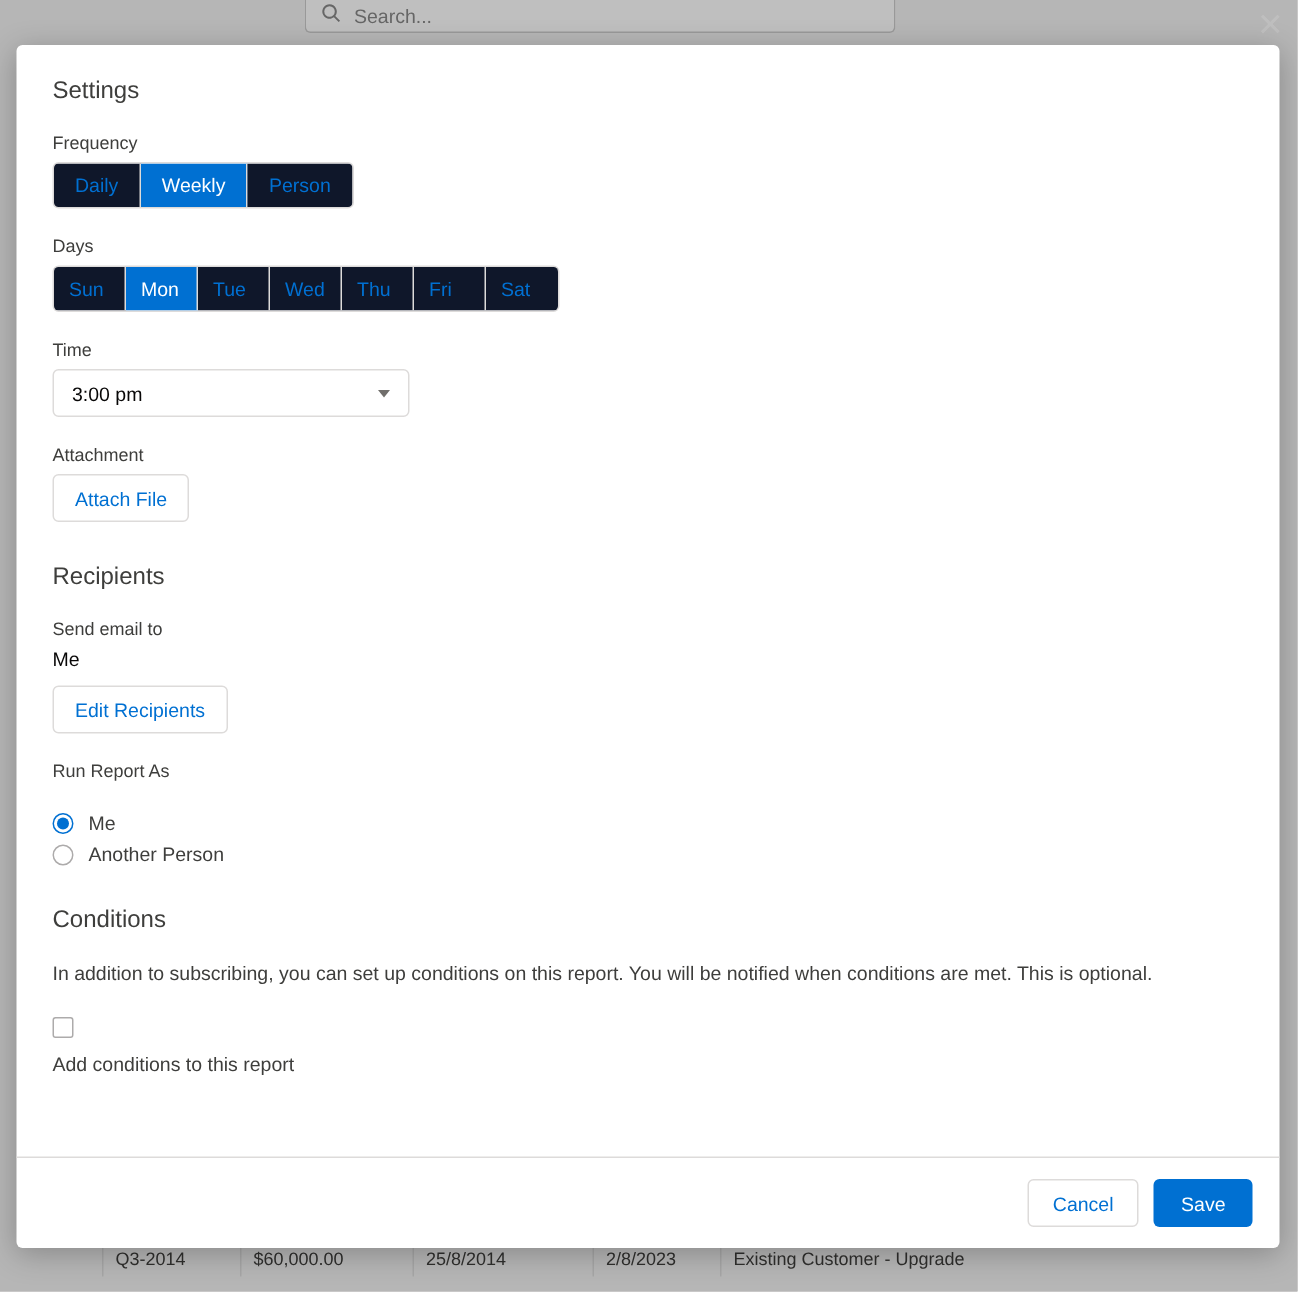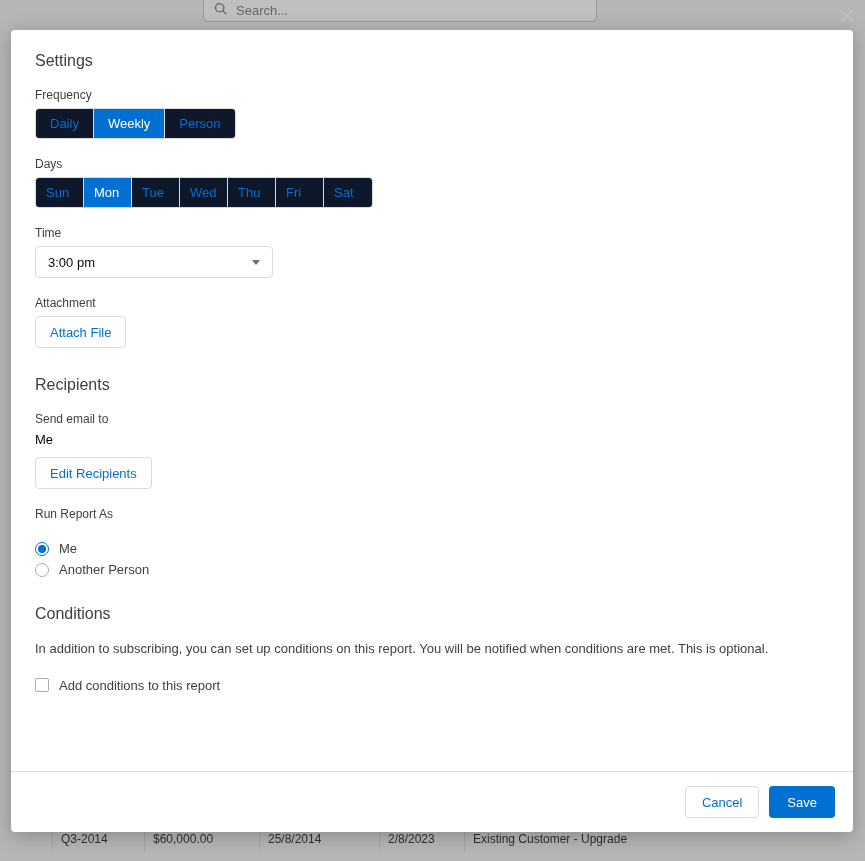--- a/index.html
+++ b/index.html
@@ -45,21 +45,21 @@
 }
 .bg-row {
   position: absolute;
   bottom: 10px;
   left: 0;
   right: 0;
   height: 24px;
   display: flex;
   color: #3e3e3c;
   font-size: 12px;
-  padding-left: 52px;
+  padding-left: 68px;
 }
 .bg-row span { padding: 0 8px; border-left:1px solid #ddd; display:flex; align-items:center; white-space:nowrap;}
 .modal {
   position: absolute;
   top: 30px;
   left: 11px;
   width: 842px;
   height: 802px;
   background: #fff;
   border-radius: 4px;
@@ -154,21 +154,21 @@
 .plain-text { font-size: 13px; color: #080707; margin-bottom: 10px; }
 .radio-row { display: flex; align-items: center; gap: 10px; margin-bottom: 6px; cursor:pointer;}
 .radio {
   width: 14px; height: 14px; border-radius: 50%;
   border: 1px solid #adabab; position: relative; flex-shrink:0;
 }
 .radio.checked { border-color:#0070d2; }
 .radio.checked::after {
   content:''; position:absolute; inset:2px; border-radius:50%; background:#0070d2;
 }
-.check-row { display:flex; align-items:flex-start; gap:10px; cursor:pointer;}
+.check-row { display:flex; align-items:flex-start; gap:10px; cursor:pointer;flex-direction:column;}
 .checkbox {
   width:14px; height:14px; border:1px solid #adabab; border-radius:2px; flex-shrink:0;
 }
 .help-text { font-size: 13px; color: #3e3e3c; margin-bottom: 22px; }
 .modal-footer {
   border-top: 1px solid #dddbda;
   padding: 14px 18px;
   display: flex;
   justify-content: flex-end;
   gap: 10px;

